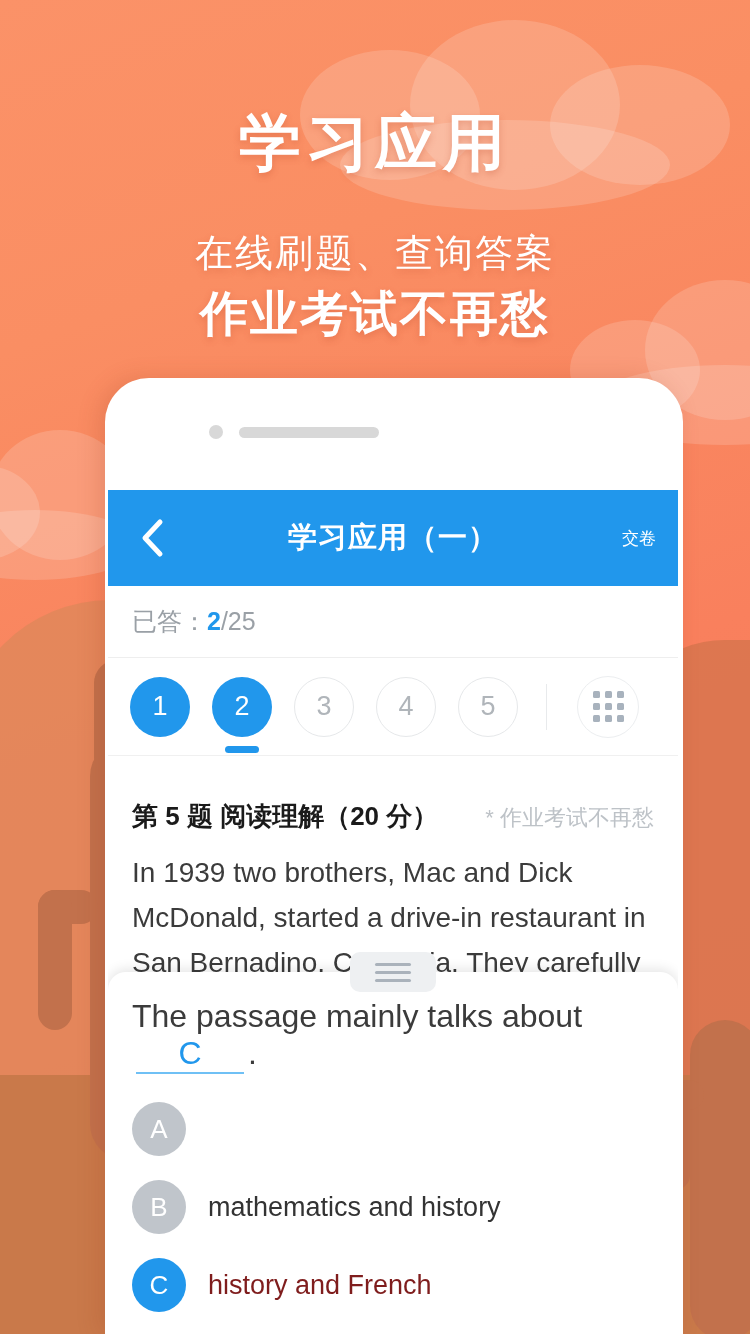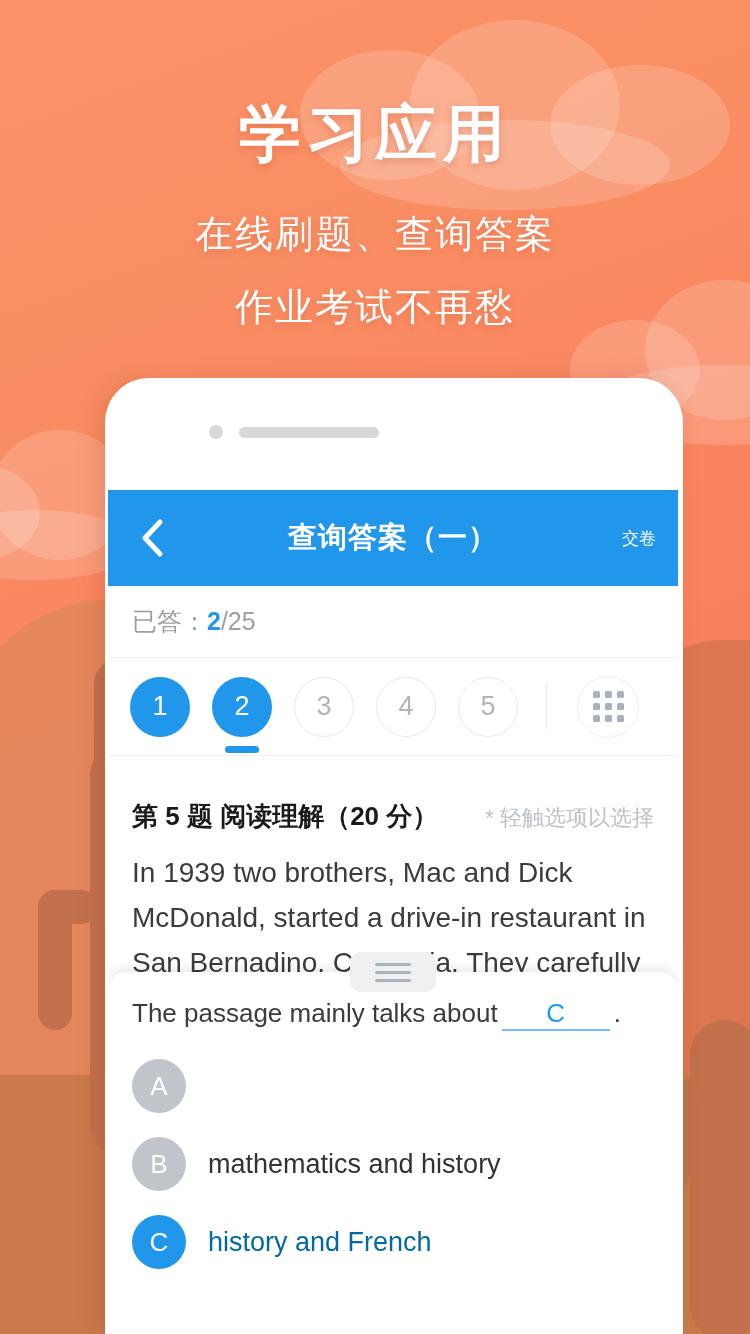--- a/index.html
+++ b/index.html
@@ -46,23 +46,23 @@
   .headline {
     position: absolute;
     left: 0; right: 0;
     text-align: center;
     color: #ffffff;
     text-shadow: 0 3px 7px rgba(190,70,40,0.30);
     font-weight: bold;
     letter-spacing: 3px;
     z-index: 5;
   }
-  #title { top: 92px; font-size: 62px; letter-spacing: 6px; font-family: Liberation Mono, monospace; }
-  #sub1  { top: 209px; font-size: 38px; font-weight: normal; letter-spacing: 2px; }
-  #sub2  { top: 282px; font-size: 38px; font-weight: normal; letter-spacing: 2px; }
+  #title { top: 101px; font-size: 62px; letter-spacing: 6px; font-family: Liberation Mono, monospace; }
+  #sub1  { top: 228px; font-size: 38px; font-weight: normal; letter-spacing: 2px; }
+  #sub2  { top: 282px; font-size: 48px; font-weight: bold; letter-spacing: 2px; }
 
   
   #phone {
     position: absolute;
     left: 105px; top: 378px;
     width: 578px; height: 956px;
     background: #ffffff;
     border-radius: 44px 44px 0 0;
     box-shadow: -6px 0 22px rgba(150,55,30,0.18);
     z-index: 10;
@@ -221,21 +221,21 @@
     display: flex; align-items: center; justify-content: center;
   }
   .subtab.active { color: #2197ec; font-weight: bold; }
   .subtab.active::after {
     content: ""; position: absolute; bottom: 4px; left: 50%;
     transform: translateX(-50%);
     width: 92px; height: 7px; border-radius: 4px; background: #2197ec;
   }
   #stem {
     padding: 26px 24px 10px 24px;
-    font-size: 26px; color: #3b3b3b;
+    font-size: 32px; color: #3b3b3b;
     display: flex; align-items: flex-start; flex-wrap: wrap;
   }
   #stem-blank {
     display: inline-block;
     min-width: 108px; text-align: center;
     color: #2197ec;
     border-bottom: 2px solid #6fc0f5;
     margin: 0 4px;
   }
   #options { padding: 6px 24px 0 24px; }
@@ -246,21 +246,21 @@
   .opt-badge {
     width: 54px; height: 54px; border-radius: 50%;
     display: flex; align-items: center; justify-content: center;
     font-size: 26px; flex: none;
     background: #c0c5cb; color: #ffffff;
   }
   .option.selected .opt-badge { background: #2197ec; }
   .opt-text {
     margin-left: 22px; font-size: 27px; color: #333;
   }
-  .option.selected .opt-text { color: #0369a1; }
+  .option.selected .opt-text { color: #7f1d1d; }
 </style>
 </head>
 <body>
 
 <div id="stage">
 
   <div class="cloud-grp" style="left:300px; top:20px;">
     <div class="cloud" style="left:0;   top:30px;  width:180px; height:130px;"></div>
     <div class="cloud" style="left:110px;top:0px;  width:210px; height:170px;"></div>
     <div class="cloud" style="left:250px;top:45px; width:180px; height:120px;"></div>
@@ -312,21 +312,21 @@
   <div id="screen">
 
     <div id="navbar">
       <div id="back-btn">
         <span>
           <svg width="24" height="40" viewBox="0 0 24 40" aria-hidden="true">
             <polyline points="20,4 5,20 20,36" fill="none" stroke="#ffffff" stroke-width="5" stroke-linecap="round" stroke-linejoin="round"></polyline>
           </svg>
         </span>
       </div>
-      <div id="nav-title">查询答案（一）</div>
+      <div id="nav-title">学习应用（一）</div>
       <div id="submit-btn">交卷</div>
     </div>
 
     <div id="timer-row">
       <div id="timer-right">
         <span>已答：</span><span id="answered-count">2</span><span>/25</span>
       </div>
     </div>
 
     <div id="pill-row">
@@ -357,21 +357,21 @@
             <i></i>
             <i></i>
             <i></i>
             <i></i>
         </span>
       </div>
     </div>
 
     <div id="q-head">
       <div id="q-title">第 5 题  阅读理解（20 分）</div>
-      <div id="q-hint">* 轻触选项以选择</div>
+      <div id="q-hint">* 作业考试不再愁</div>
     </div>
 
     <div id="passage">In 1939 two brothers, Mac and Dick McDonald, started a drive-in restaurant in San Bernadino, California. They carefully chose a busy corner for their location. They had run their own businesses for years, first a theater, then</div>
 
     <div id="answer-panel">
 
       <div id="stem">
         <span>The passage mainly talks about</span>
         <span id="stem-blank">C</span>
         <span>.</span>

